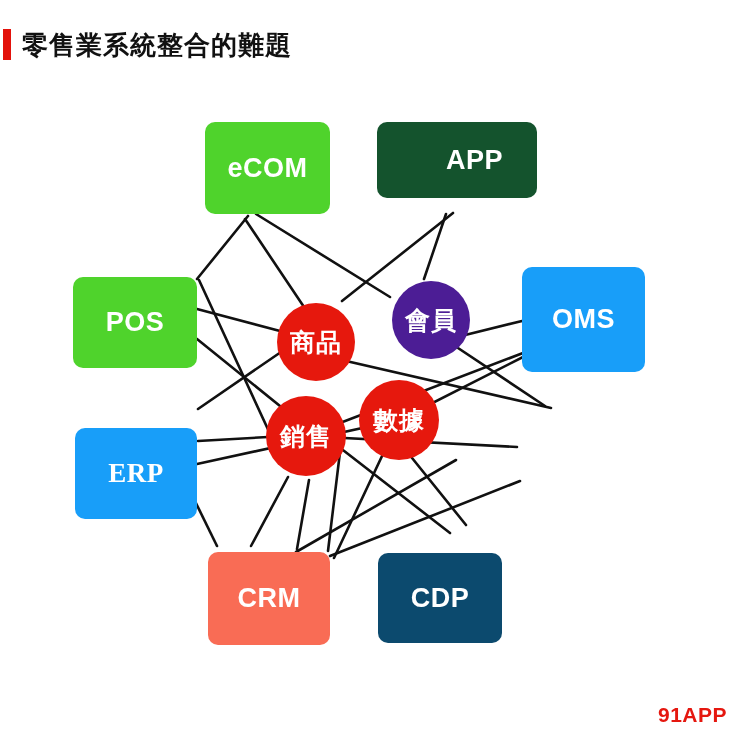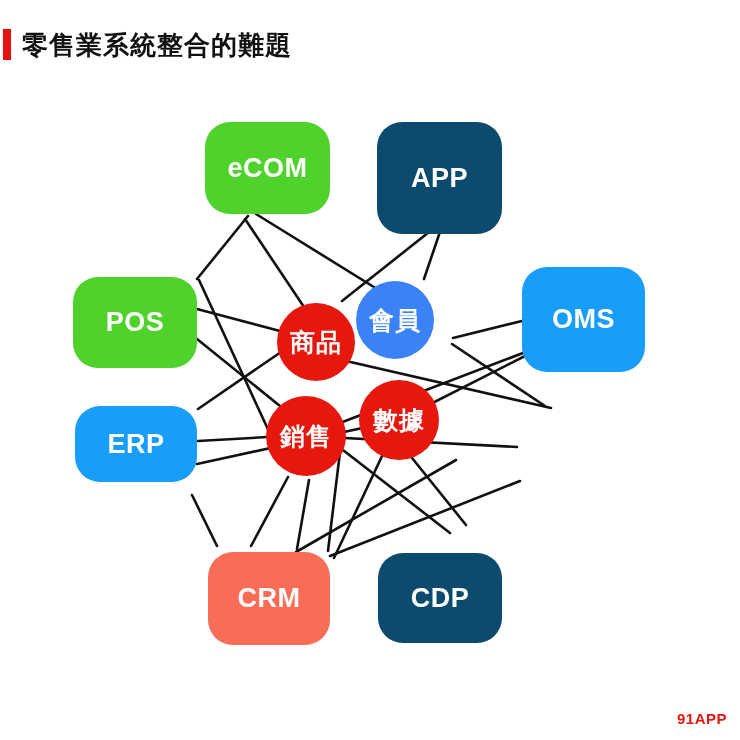--- a/index.html
+++ b/index.html
@@ -19,28 +19,28 @@
     white-space:nowrap;
   }
   
   #lines-svg{position:absolute;left:0;top:0;z-index:1;}
   .node-circle{
     position:absolute;z-index:2;border-radius:50%;
     display:flex;align-items:center;justify-content:center;
     color:#ffffff;font-weight:bold;font-size:25px;letter-spacing:1px;
   }
   .node-box{
-    position:absolute;z-index:3;border-radius:25px;
+    position:absolute;z-index:3;border-radius:10px;
     display:flex;align-items:center;justify-content:center;
     color:#ffffff;font-weight:bold;font-size:27px;letter-spacing:0.5px;
   }
   
   #footer-logo{
     position:absolute;right:13px;bottom:13px;
-    font-size:15px;font-weight:bold;letter-spacing:0.5px;
+    font-size:21px;font-weight:bold;letter-spacing:0.5px;
   }
 </style>
 </head>
 <body>
 
 <div id="stage" style="background: rgb(255, 255, 255);">
   <div id="title-bar" style="background: rgb(227, 18, 11);"></div>
   <div id="page-title" style="color: rgb(17, 17, 17);">零售業系統整合的難題</div>
 
   <svg id="lines-svg" width="740" height="740" viewBox="0 0 740 740">
@@ -66,45 +66,45 @@
       <line x1="296" y1="552" x2="456" y2="460" stroke="#111111" stroke-width="2.6" stroke-linecap="round"></line>
       <line x1="288" y1="477" x2="251" y2="546" stroke="#111111" stroke-width="2.6" stroke-linecap="round"></line>
       <line x1="309" y1="480" x2="297" y2="549" stroke="#111111" stroke-width="2.6" stroke-linecap="round"></line>
       <line x1="340" y1="452" x2="328" y2="551" stroke="#111111" stroke-width="2.6" stroke-linecap="round"></line>
       <line x1="399" y1="420" x2="334" y2="558" stroke="#111111" stroke-width="2.6" stroke-linecap="round"></line>
       <line x1="330" y1="440" x2="450" y2="533" stroke="#111111" stroke-width="2.6" stroke-linecap="round"></line>
       <line x1="404" y1="448" x2="466" y2="525" stroke="#111111" stroke-width="2.6" stroke-linecap="round"></line>
     </svg>
 
   <div id="footer-logo" style="color: rgb(229, 23, 15);">91APP</div>
-<div class="node-circle" style="left: 356px; top: 281px; width: 78px; height: 78px; background: #3b82f6;">
+<div class="node-circle" style="left: 392px; top: 281px; width: 78px; height: 78px; background: #4c1d95;">
       <span>會員</span>
     </div>
     <div class="node-circle" style="left: 266px; top: 396px; width: 80px; height: 80px; background: rgb(230, 24, 13);">
       <span>銷售</span>
     </div>
     <div class="node-circle" style="left: 277px; top: 303px; width: 78px; height: 78px; background: rgb(230, 24, 13);">
       <span>商品</span>
     </div>
     <div class="node-circle" style="left: 359px; top: 380px; width: 80px; height: 80px; background: rgb(230, 24, 13);">
       <span>數據</span>
     </div>
     <div class="node-box" style="left: 205px; top: 122px; width: 125px; height: 92px; background: rgb(79, 211, 44);">
       <span>eCOM</span>
     </div>
-    <div class="node-box" style="left: 377px; top: 122px; width: 125px; height: 112px; background: #0c4a6e;">
+    <div class="node-box" style="left: 377px; top: 122px; width: 125px; height: 76px; background: #14532d; padding-left: 35px;">
       <span>APP</span>
     </div>
     <div class="node-box" style="left: 73px; top: 277px; width: 124px; height: 91px; background: rgb(79, 211, 44);">
       <span>POS</span>
     </div>
     <div class="node-box" style="left: 522px; top: 267px; width: 123px; height: 105px; background: rgb(24, 158, 249);">
       <span>OMS</span>
     </div>
-    <div class="node-box" style="left: 75px; top: 406px; width: 122px; height: 76px; background: rgb(24, 158, 249);">
+    <div class="node-box" style="left: 75px; top: 428px; width: 122px; height: 91px; background: rgb(24, 158, 249); font-family: Liberation Serif, serif;">
       <span>ERP</span>
     </div>
     <div class="node-box" style="left: 208px; top: 552px; width: 122px; height: 93px; background: rgb(249, 108, 85);">
       <span>CRM</span>
     </div>
     <div class="node-box" style="left: 378px; top: 553px; width: 124px; height: 90px; background: #0c4a6e;">
       <span>CDP</span>
     </div>
   </div>
 

